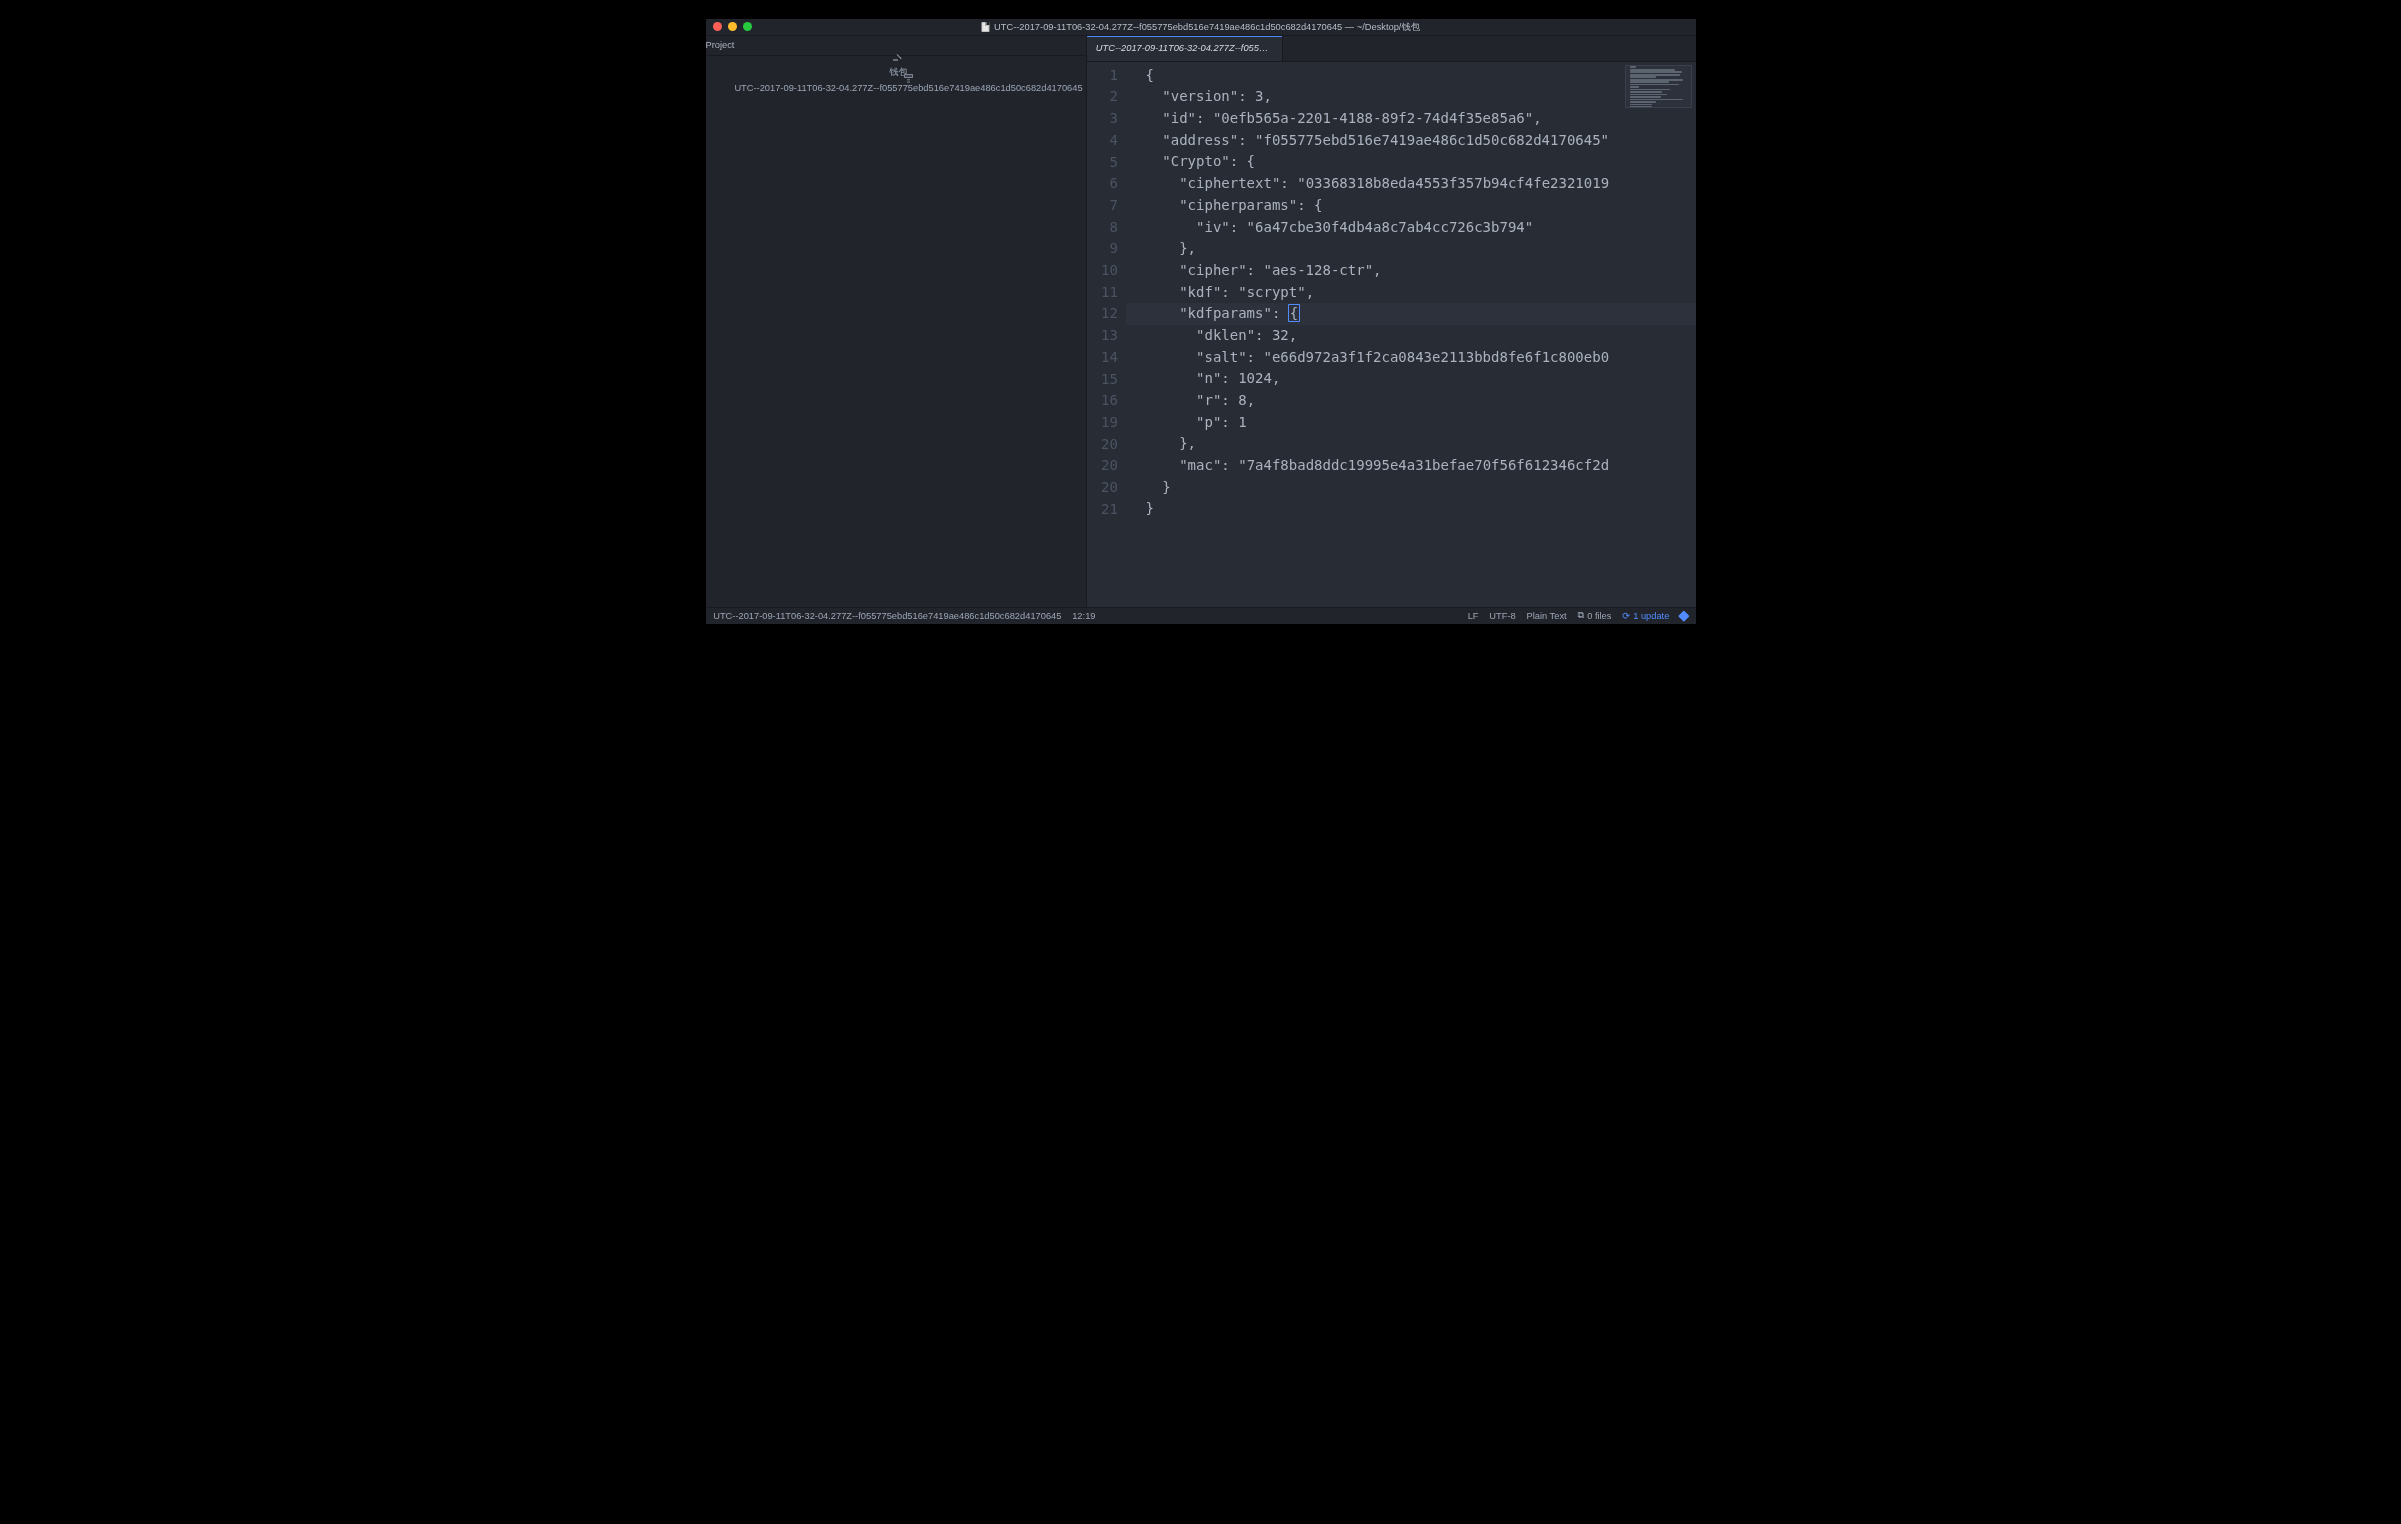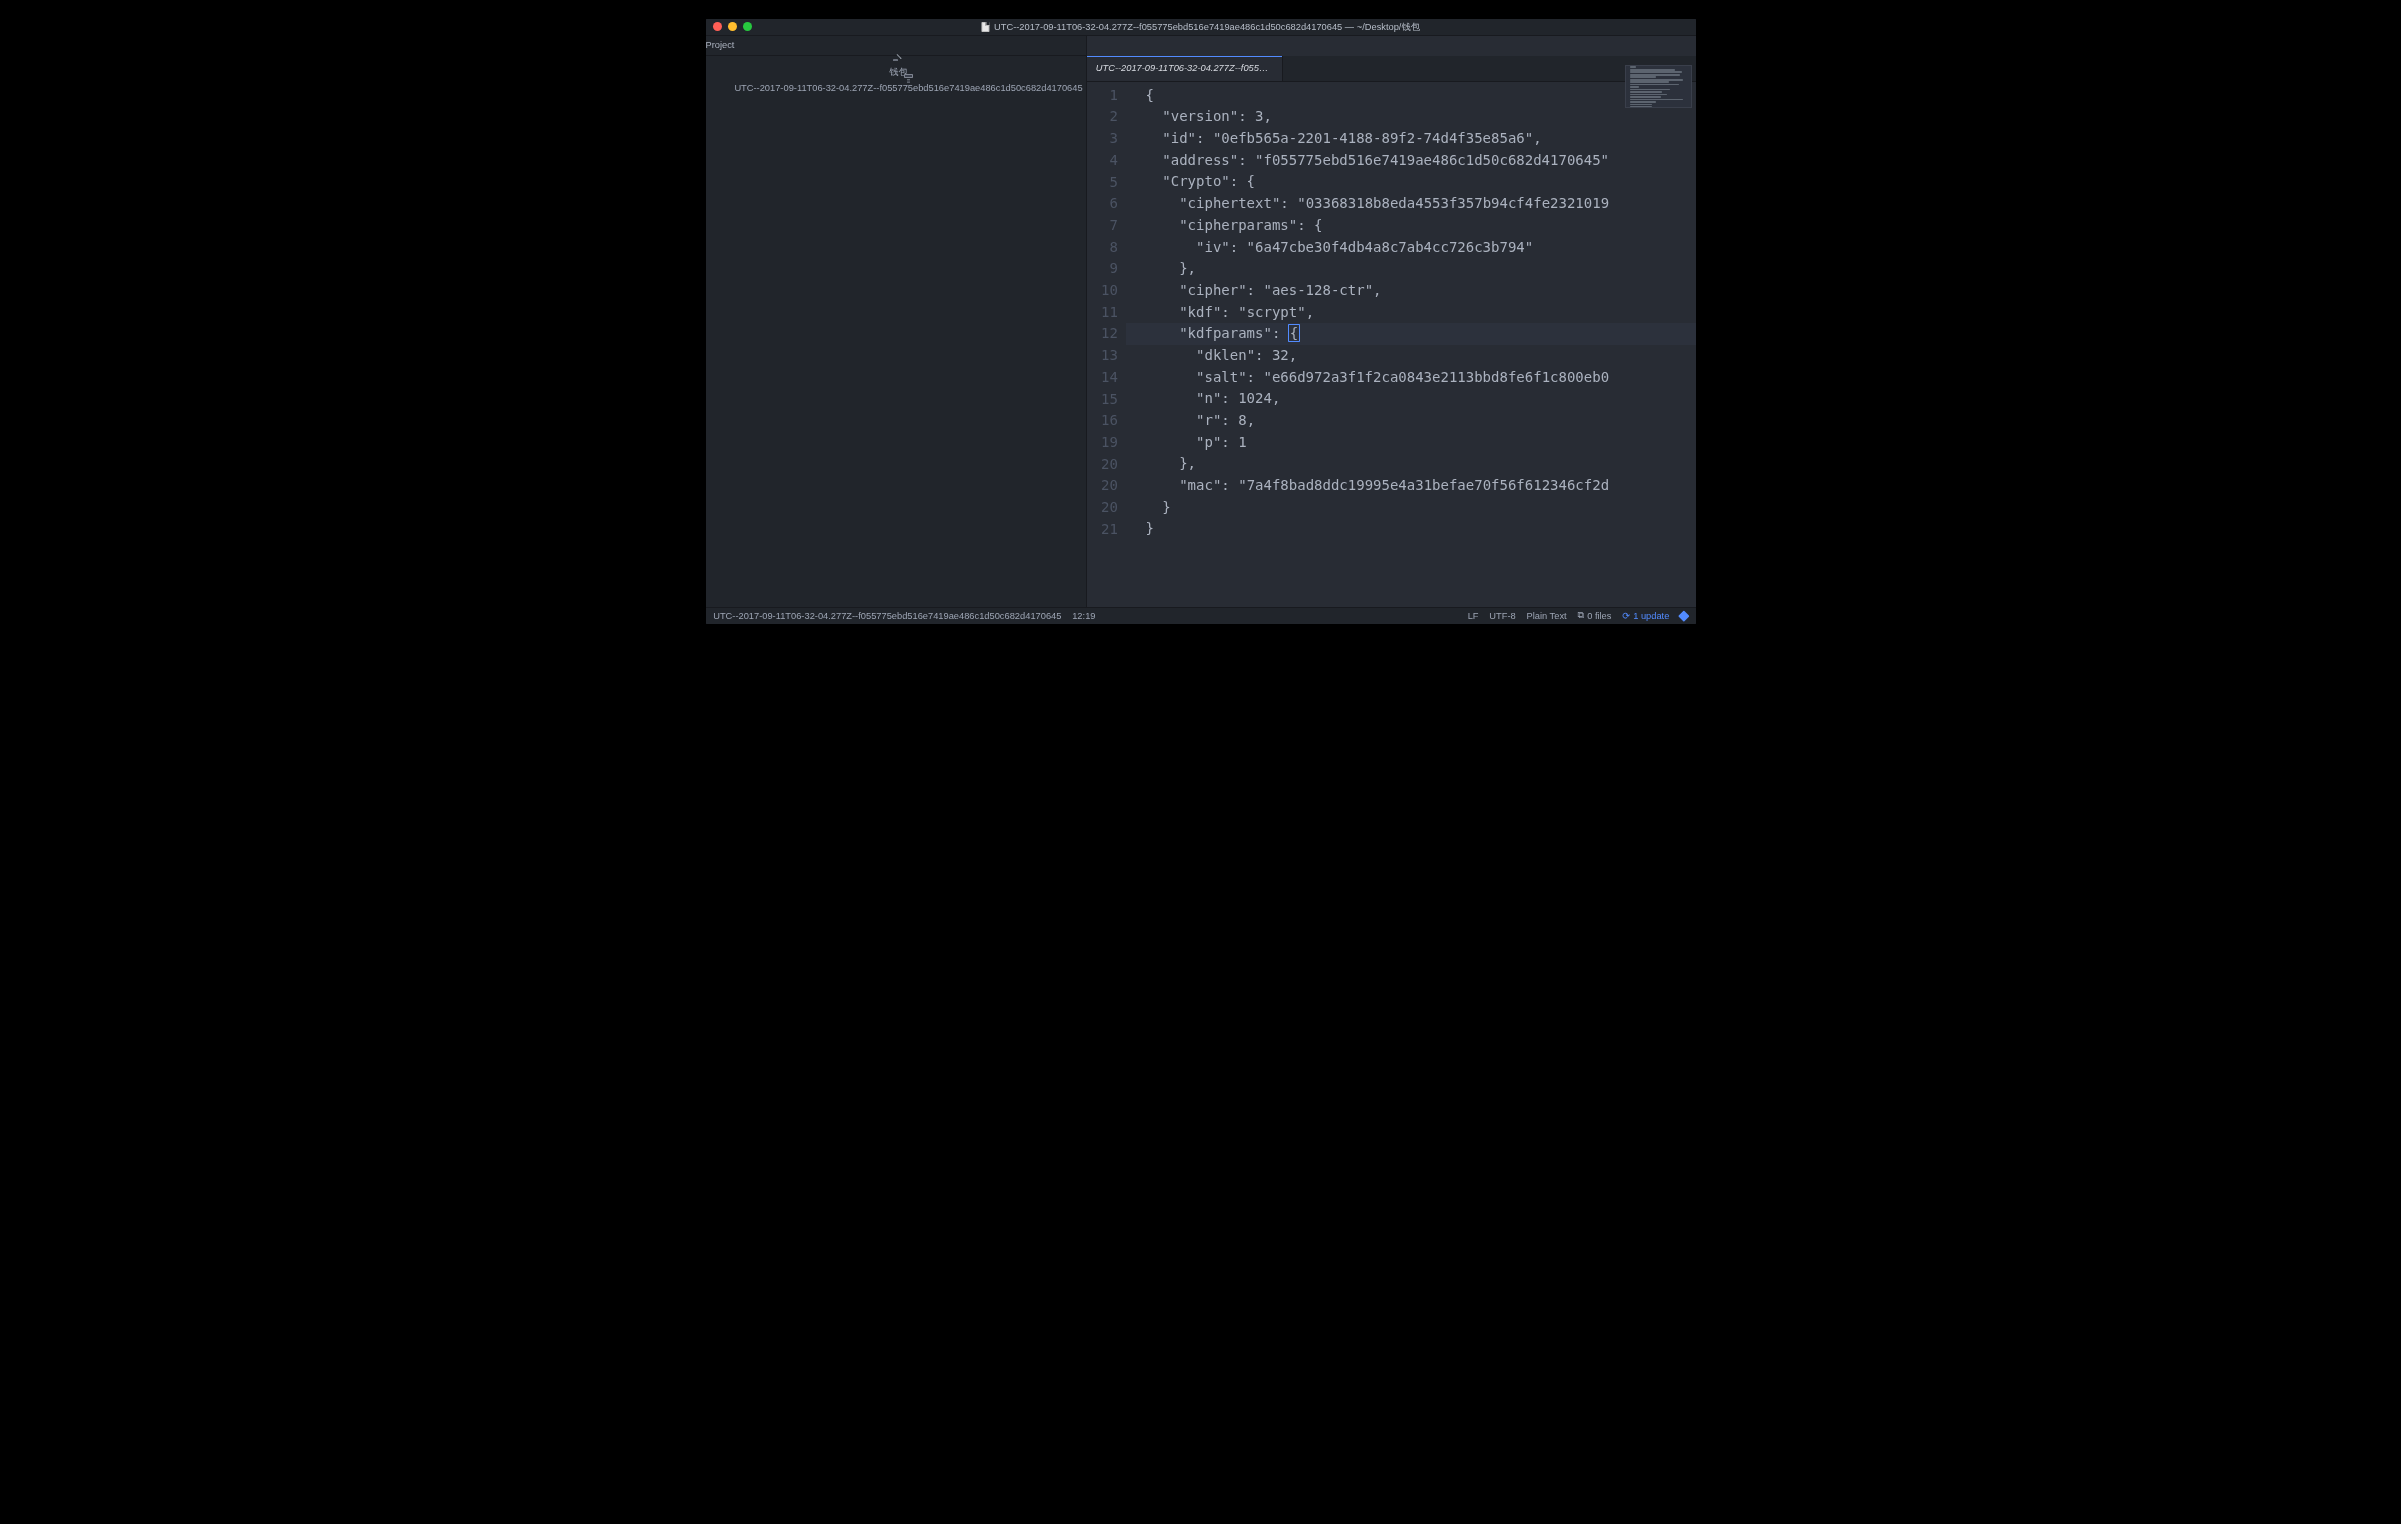--- a/index.html
+++ b/index.html
@@ -114,21 +114,21 @@
     flex: 1 1 auto;
     display: flex; flex-direction: column;
     min-width: 0; min-height: 0;
     background: #282c34;
     position: relative;
   }
   .tabbar {
     height: 26px;
     background: #21252b;
     border-bottom: 0.8px solid #181a1f;
-    display: flex; align-items: stretch; margin-top: 20px;
+    display: flex; align-items: stretch;
   }
   .tab {
     display:flex; align-items:center;
     padding:0 14px 0 9.3px;
     font-size:9.3px; color:#d7dae0; font-style: italic;
     background:#282c34;
     border-right:0.8px solid #181a1f;
     position:relative;
     max-width: 201px;
   }

